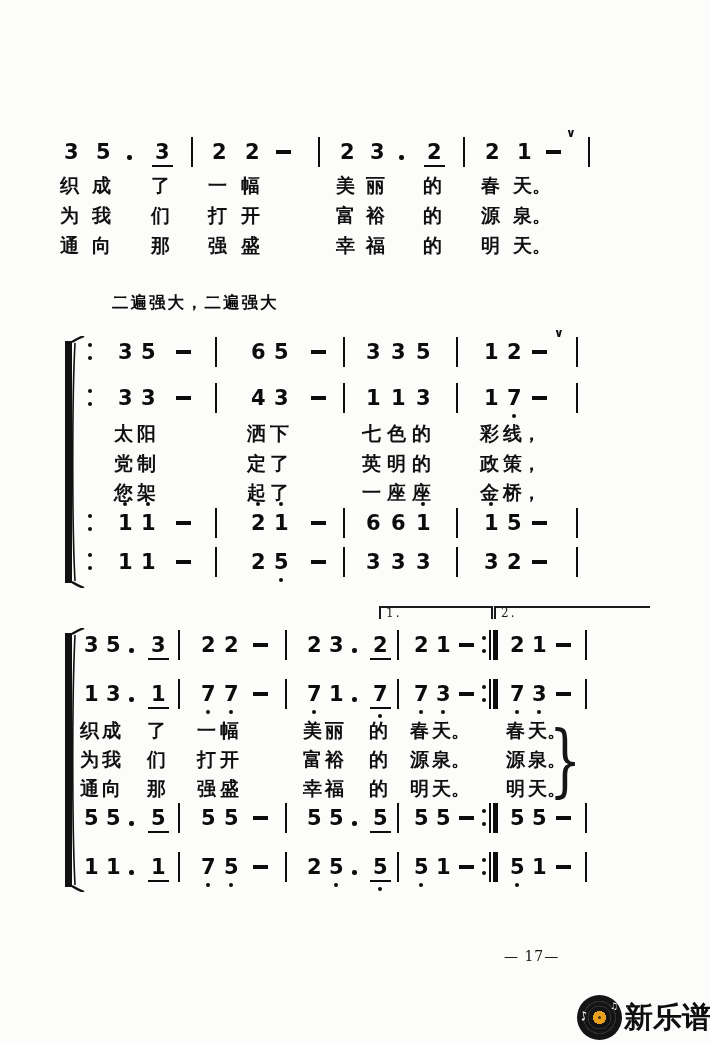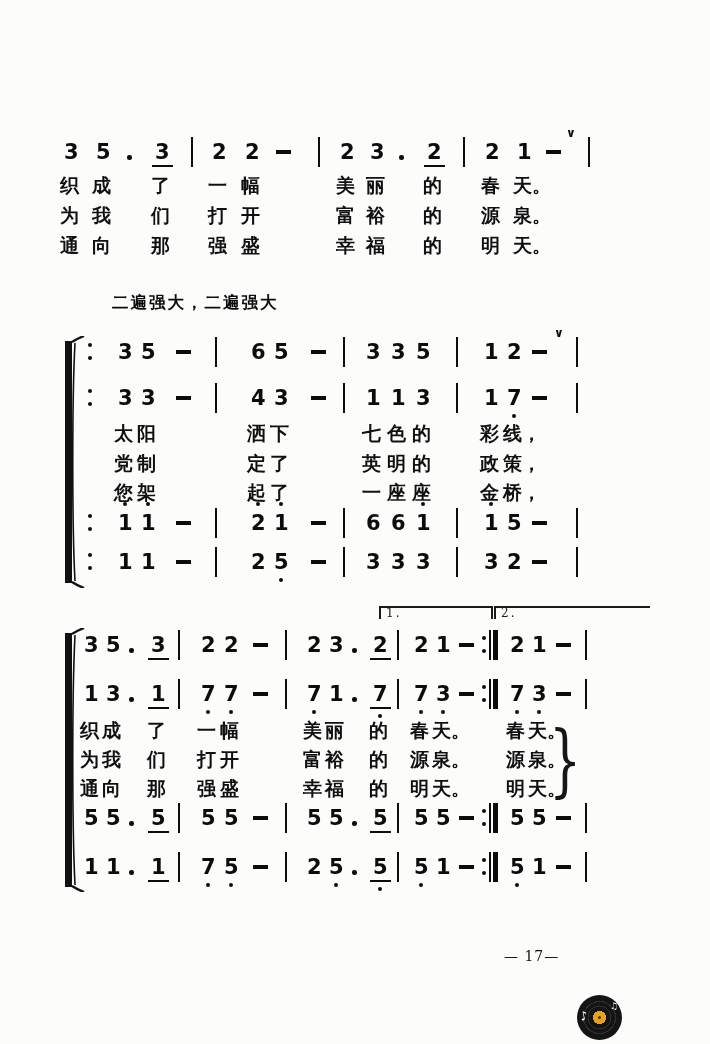--- a/index.html
+++ b/index.html
@@ -356,15 +356,16 @@
 
   <div class="lyrbrace">}</div>
 
   <div class="pagenum">— 17—</div>
 
   <div class="logo">
     <div class="disc">
       <span class="nA">♪</span>
       <span class="nB">♫</span>
     </div>
+    <span class="logotext">新乐谱</span>
   </div>
 
 </div>
 
 </body></html>

